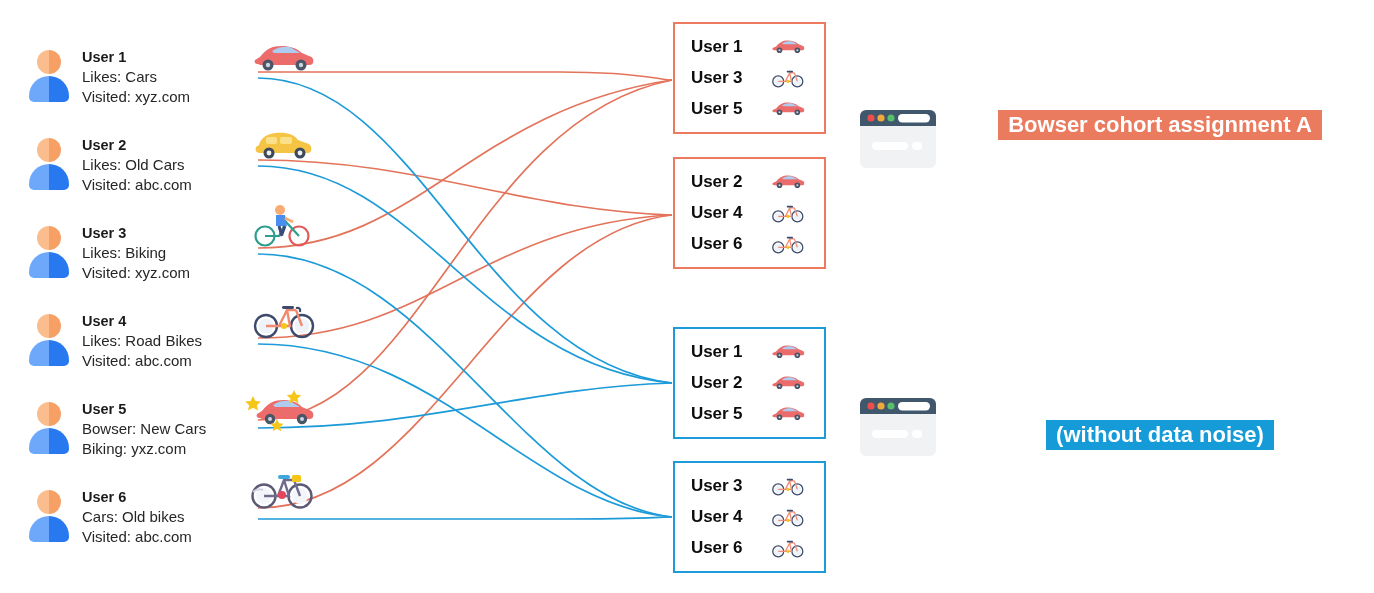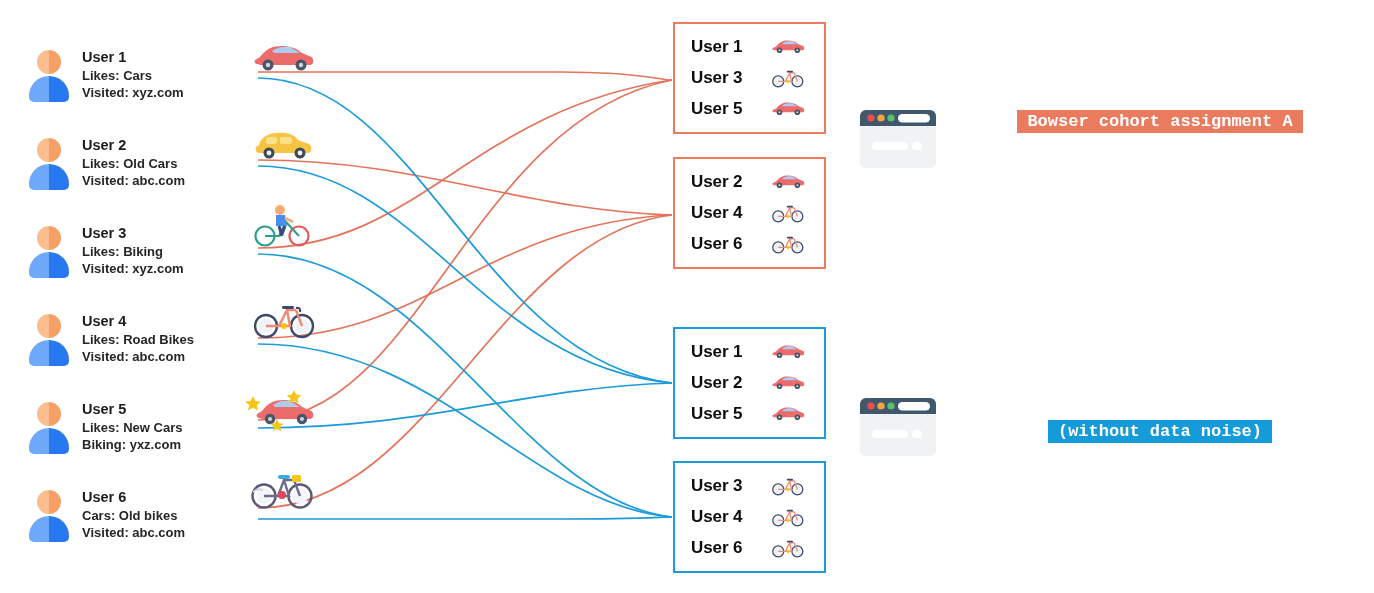--- a/index.html
+++ b/index.html
@@ -19,21 +19,21 @@
     border-radius: 50%; background: #f9ab72;
     background-image: linear-gradient(to right, #fbbd8d 0 50%, #f7a066 50% 100%);
   }
   .avatar .body {
     position: absolute; left: 3px; top: 28px; width: 40px; height: 26px;
     border-radius: 20px 20px 5px 5px;
     background-image: linear-gradient(to right, #6ea8fb 0 50%, #2878f0 50% 100%);
   }
   .user-text { margin-left: 10px; line-height: 1.32; }
   .user-name { font-size: 14.5px; font-weight: bold; color: #1a1a1a; }
-  .user-line { font-size: 13px; color: #262626; font-weight: bold; }
+  .user-line { font-size: 15px; color: #262626; }
 
   
   .vehicle { position: absolute; width: 64px; height: 44px; }
 
   
   #links { position: absolute; left: 0; top: 0; width: 1374px; height: 593px; }
 
   
   .cohort-box {
     position: absolute; background: #ffffff; border: 2px solid #ec7a5e;
@@ -45,22 +45,22 @@
   .cohort-entry .lbl {
     font-size: 17px; font-weight: bold; color: #0d0d0d;
     width: 72px; letter-spacing: -0.1px;
   }
   .cohort-entry .mini { width: 34px; height: 22px; margin-left: 8px; }
 
   
   .browser-icon { position: absolute; width: 80px; height: 62px; }
   .caption { position: absolute; text-align: center; line-height: 1.25; }
   .caption span {
-    font-size: 17px; font-weight: bold; color: #ffffff;
-    padding: 1px 10px; display: inline-block; white-space: nowrap; font-family: Liberation Mono, monospace;
+    font-size: 22px; font-weight: bold; color: #ffffff;
+    padding: 1px 10px; display: inline-block; white-space: nowrap;
   }
   .caption.a span { background: #ea7b5f; }
   .caption.b span { background: #159bd7; }
 </style>
 </head>
 <body>
 
 <div id="stage">
 
   <svg id="links" viewBox="0 0 1374 593">
@@ -130,21 +130,21 @@
     </div>
   </div>
 
   <div class="user-row" style="left:26px; top:400px;">
     <div class="avatar">
         <div class="head"></div>
         <div class="body"></div>
       </div>
     <div class="user-text">
       <div class="user-name">User 5</div>
-      <div class="user-line">Likes: New Cars</div>
+      <div class="user-line">Bowser: New Cars</div>
       <div class="user-line">Biking: yxz.com</div>
     </div>
   </div>
 
   <div class="user-row" style="left:26px; top:488px;">
     <div class="avatar">
         <div class="head"></div>
         <div class="body"></div>
       </div>
     <div class="user-text">

